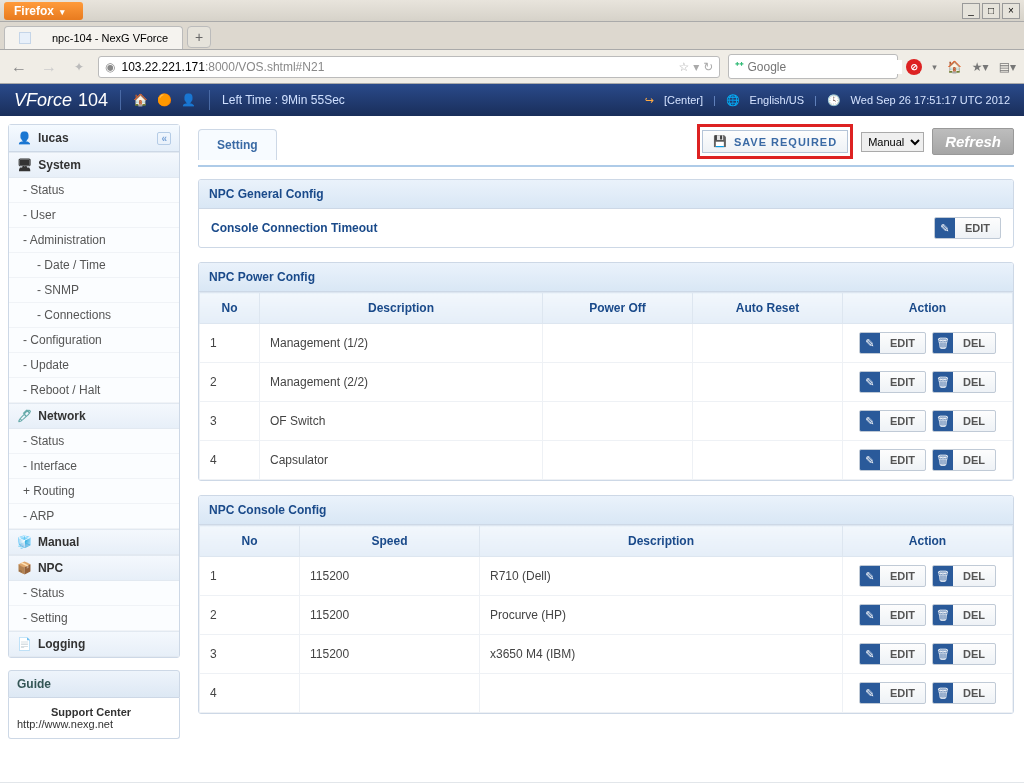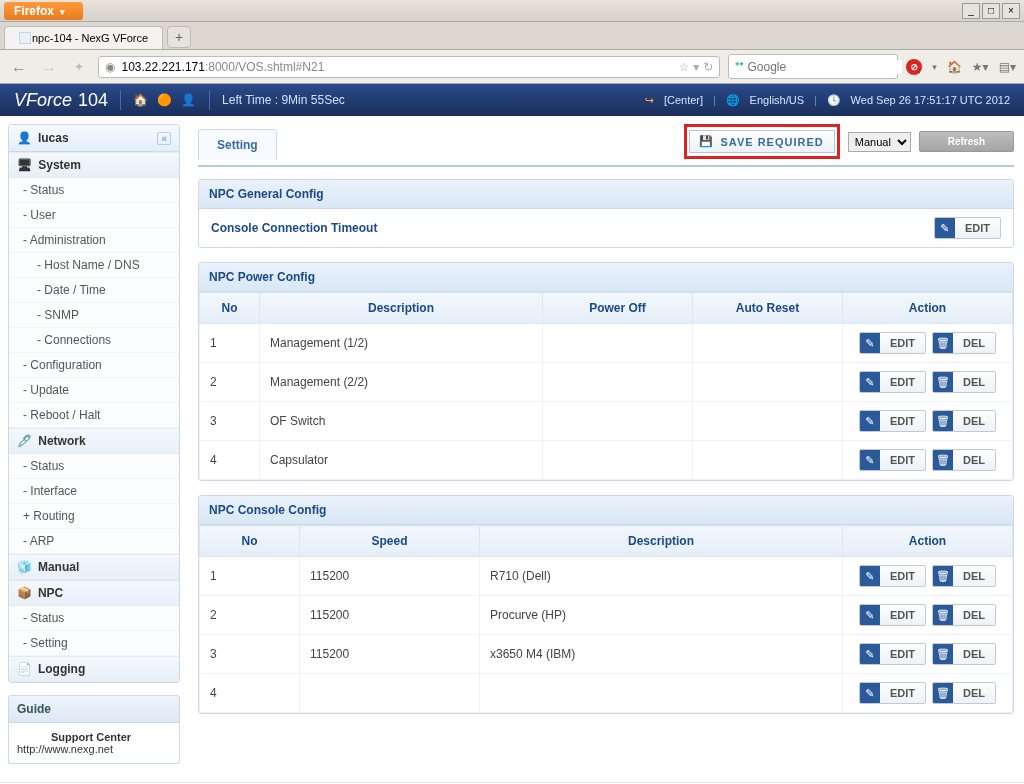--- a/index.html
+++ b/index.html
@@ -6,21 +6,21 @@
 body { font-family: Arial, sans-serif; font-size: 12px; background: #fff; overflow: hidden; width: 1024px; height: 784px; }
 
 
 .ff-top { background: linear-gradient(#e8e4dc, #d6d2c9); height: 22px; display: flex; align-items: center; padding: 0 4px; border-bottom: 1px solid #aaa; }
 .ff-menu-btn { background: linear-gradient(#ff9b3a,#e87b1f); color: #fff; padding: 2px 18px 2px 10px; border-radius: 3px; font-size: 12px; font-weight: bold; position: relative; cursor: pointer; }
 .ff-menu-btn::after { content: '▾'; margin-left: 6px; font-size: 9px; }
 .ff-winctrl { margin-left: auto; display: flex; gap: 2px; }
 .ff-winctrl span { width: 18px; height: 16px; background: #e6e3db; border: 1px solid #999; display: inline-flex; align-items: center; justify-content: center; font-size: 10px; cursor: pointer; }
 
 .ff-tabs { background: #ddd8cf; height: 28px; display: flex; align-items: flex-end; padding: 0 4px; border-bottom: 1px solid #aaa; }
-.ff-tab { background: #f5f3ef; border: 1px solid #bbb; border-bottom: none; border-radius: 4px 4px 0 0; padding: 5px 14px; font-size: 11px; display: flex; align-items: center; gap: 1px; }
+.ff-tab { background: #f5f3ef; border: 1px solid #bbb; border-bottom: none; border-radius: 4px 4px 0 0; padding: 5px 14px; font-size: 11px; display: flex; align-items: center; gap: 21px; }
 .ff-tab-add { width: 24px; height: 22px; background: #e6e3db; border: 1px solid #bbb; border-radius: 4px; margin-left: 4px; display: flex; align-items: center; justify-content: center; font-size: 14px; color: #666; cursor: pointer; margin-bottom: 1px; }
 
 .ff-nav { background: #f0ede6; height: 34px; display: flex; align-items: center; padding: 0 8px; gap: 8px; border-bottom: 1px solid #aaa; }
 .ff-navbtn { width: 22px; height: 22px; display: inline-flex; align-items: center; justify-content: center; color: #888; font-size: 16px; cursor: pointer; }
 .ff-url { flex: 1; display: flex; align-items: center; background: #fff; border: 1px solid #bbb; border-radius: 3px; padding: 3px 6px; gap: 6px; }
 .ff-url .host { color: #000; }
 .ff-url-ctrl { display: flex; gap: 4px; color: #aaa; }
 .ff-search { width: 170px; display: flex; align-items: center; background: #fff; border: 1px solid #bbb; border-radius: 3px; padding: 3px 6px; gap: 4px; }
 .ff-search input { flex: 1; border: none; outline: none; font-size: 12px; color: #888; }
 .ff-toolicons { display: flex; gap: 10px; align-items: center; color: #777; }
@@ -57,21 +57,21 @@
 
 
 .content { flex: 1; padding: 8px 10px; overflow: auto; }
 .tabbar { display: flex; align-items: center; border-bottom: 2px solid #aecbe8; margin-bottom: 12px; }
 .tab { padding: 8px 18px; border: 1px solid #cdd8e6; border-bottom: none; border-radius: 4px 4px 0 0; background: #f7fbff; color: #3a6aa5; font-weight: bold; cursor: pointer; }
 .tabbar-right { margin-left: auto; display: flex; align-items: center; gap: 8px; padding-bottom: 6px; }
 .save-req { border: 3px solid #d22; padding: 3px 2px; display: flex; }
 .save-btn { border: 1px solid #b5c5d8; background: linear-gradient(#fdfdfd,#eef2f6); padding: 4px 10px; display: flex; align-items: center; gap: 6px; color: #3a6aa5; font-weight: bold; letter-spacing: 1px; cursor: pointer; font-size: 11px; }
 .mode-sel { display: flex; align-items: center; gap: 2px; }
 .mode-sel select { border: 1px solid #aaa; padding: 2px; font-size: 11px; }
-.refresh-btn { background: linear-gradient(#bdbdbd,#a5a5a5); color: #fff; border: 1px solid #999; padding: 4px 28px; font-weight: bold; font-size: 10px; cursor: pointer; border-radius: 2px; }
+.refresh-btn { background: linear-gradient(#bdbdbd,#a5a5a5); color: #fff; border: 1px solid #999; padding: 4px 12px; font-weight: bold; font-size: 15px; cursor: pointer; border-radius: 2px; font-style: italic; }
 
 .panel { border: 1px solid #cdd8e6; border-radius: 3px; margin-bottom: 14px; overflow: hidden; }
 .panel-head { background: linear-gradient(#eaf2fb,#d9e7f5); padding: 7px 10px; font-weight: bold; color: #1a4a8a; border-bottom: 1px solid #cdd8e6; }
 .panel-row { display: flex; align-items: center; padding: 8px 12px; }
 .panel-row .label { color: #1a4a8a; font-weight: bold; }
 .edit-btn, .del-btn { display: inline-flex; align-items: center; border: 1px solid #c0cad6; background: linear-gradient(#fdfdfd,#eef2f6); cursor: pointer; height: 22px; overflow: hidden; border-radius: 2px; }
 .edit-btn .i, .del-btn .i { background: #2a5a9a; color: #fff; width: 20px; height: 100%; display: inline-flex; align-items: center; justify-content: center; font-size: 11px; }
 .edit-btn .t, .del-btn .t { padding: 0 10px; color: #555; font-weight: bold; font-size: 11px; }
 
 table.grid { width: 100%; border-collapse: collapse; }
@@ -175,21 +175,20 @@
         <span class="collapse">«</span>
       </div>
 
       <div class="sb-section">
         <span>🖥</span>
         <span>System</span>
       </div>
       <div class="sb-item">- <span>Status</span></div>
       <div class="sb-item">- <span>User</span></div>
       <div class="sb-item">- <span>Administration</span></div>
-      <div class="sb-sub">- <span>Host Name / DNS</span></div>
       <div class="sb-sub">- <span>Date / Time</span></div>
       <div class="sb-sub">- <span>SNMP</span></div>
       <div class="sb-sub">- <span>Connections</span></div>
       <div class="sb-item">- <span>Configuration</span></div>
       <div class="sb-item">- <span>Update</span></div>
       <div class="sb-item">- <span>Reboot / Halt</span></div>
 
       <div class="sb-section">
         <span style="color:#6aa">🖊</span>
         <span>Network</span>

